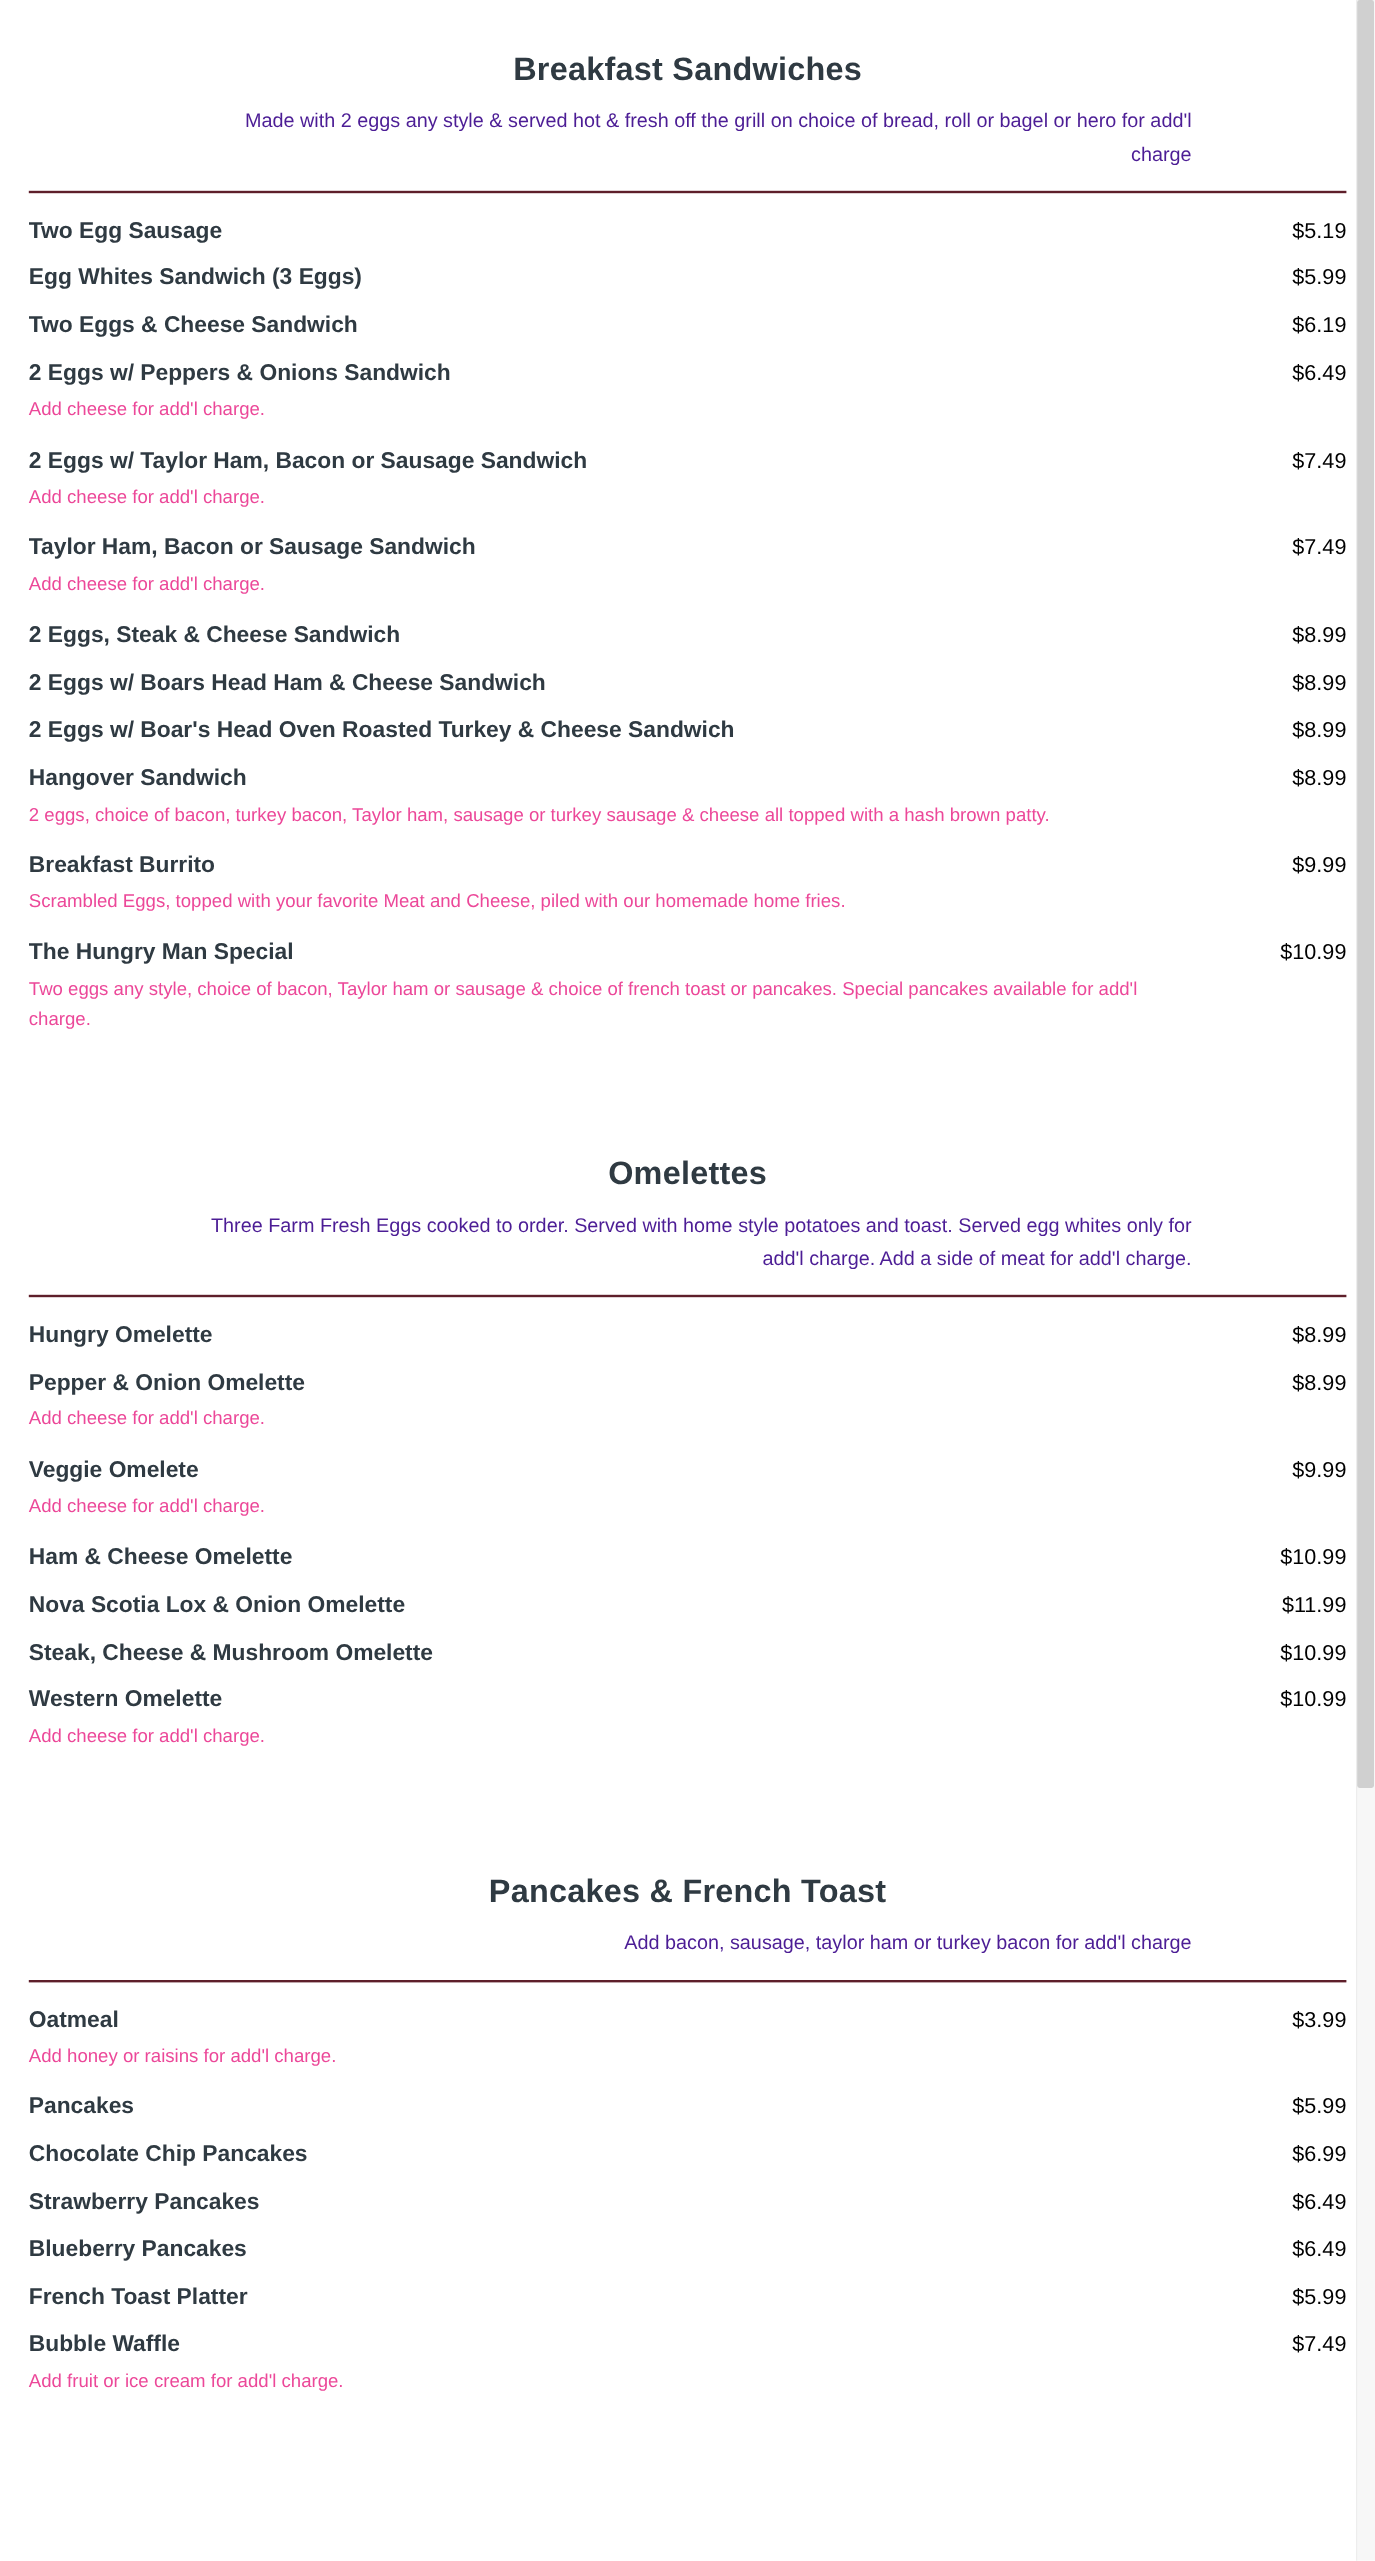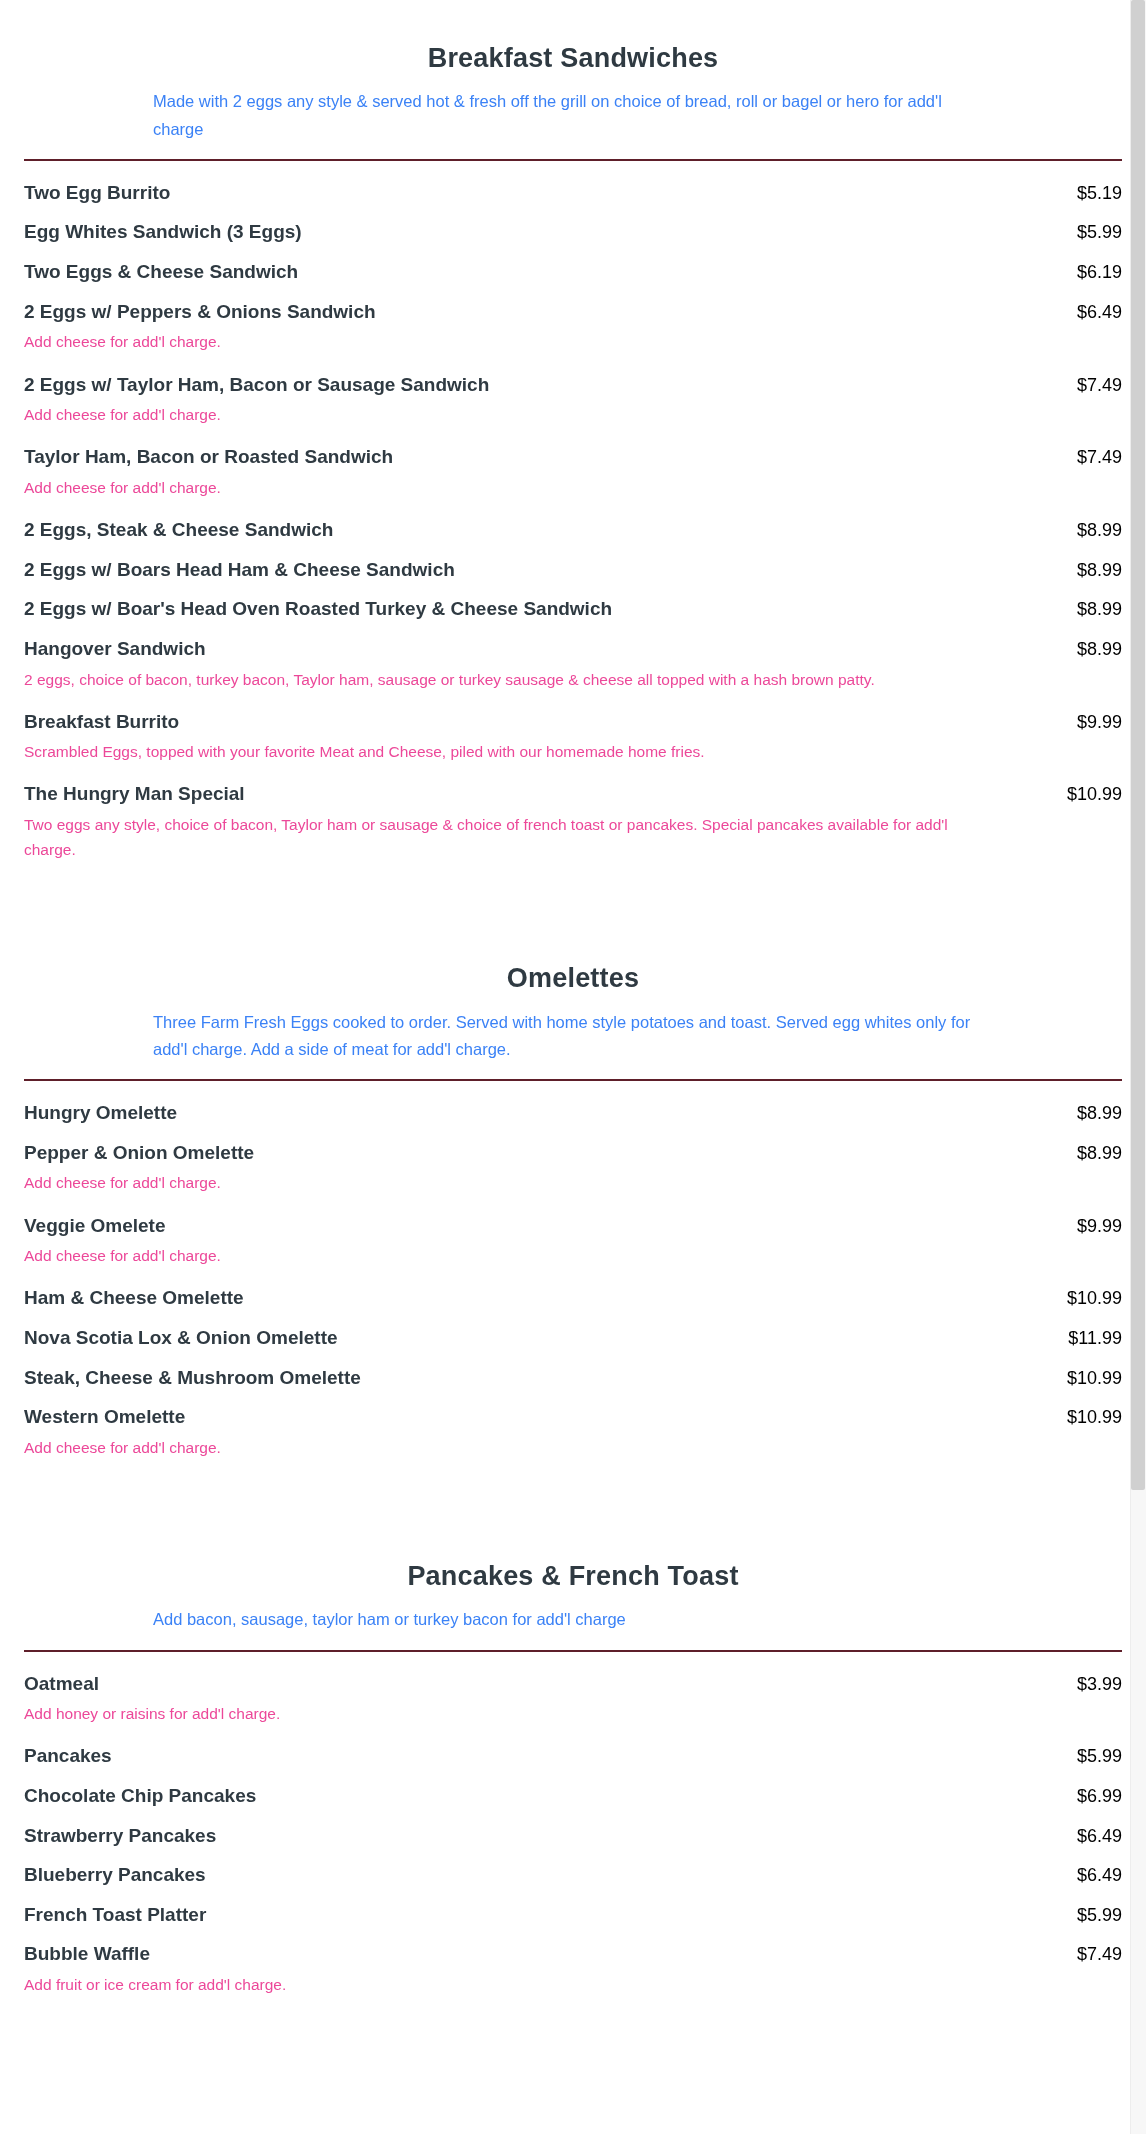--- a/index.html
+++ b/index.html
@@ -48,23 +48,23 @@
   .section-title {
     text-align: center;
     font-size: 27px;
     font-weight: bold;
     color: #2f3a42;
     letter-spacing: 0.2px;
     margin: 0 0 14px 0;
     line-height: 1.2;
   }
   .section-desc {
-    text-align: left;
+    text-align: right;
     font-size: 16.5px;
-    color: #3b82f6;
+    color: #4c1d95;
     line-height: 1.65;
     max-width: 840px;
     margin: 0 auto 16px auto;
     font-weight: 400;
   }
   .rule {
     border-top: 2px solid #5e1f2a;
     height: 0;
     margin: 0 0 10px 0;
   }
@@ -107,21 +107,21 @@
 <div class="page">
   <div class="section-top-gap"></div>
   <div id="sections-root">
       <div class="section">
         <h2 class="section-title">Breakfast Sandwiches</h2>
         <p class="section-desc">Made with 2 eggs any style &amp; served hot &amp; fresh off the grill on choice of bread, roll or bagel or hero for add'l charge</p>
         <div class="rule"></div>
         <div class="items">
           <div class="item">
             <div class="item-row">
-              <span class="item-name">Two Egg Burrito</span>
+              <span class="item-name">Two Egg Sausage</span>
               <span class="item-price">$5.19</span>
             </div>
           </div>
           <div class="item">
             <div class="item-row">
               <span class="item-name">Egg Whites Sandwich (3 Eggs)</span>
               <span class="item-price">$5.99</span>
             </div>
           </div>
           <div class="item">
@@ -139,21 +139,21 @@
           </div>
           <div class="item">
             <div class="item-row">
               <span class="item-name">2 Eggs w/ Taylor Ham, Bacon or Sausage Sandwich</span>
               <span class="item-price">$7.49</span>
             </div>
             <div class="item-desc">Add cheese for add'l charge.</div>
           </div>
           <div class="item">
             <div class="item-row">
-              <span class="item-name">Taylor Ham, Bacon or Roasted Sandwich</span>
+              <span class="item-name">Taylor Ham, Bacon or Sausage Sandwich</span>
               <span class="item-price">$7.49</span>
             </div>
             <div class="item-desc">Add cheese for add'l charge.</div>
           </div>
           <div class="item">
             <div class="item-row">
               <span class="item-name">2 Eggs, Steak &amp; Cheese Sandwich</span>
               <span class="item-price">$8.99</span>
             </div>
           </div>

